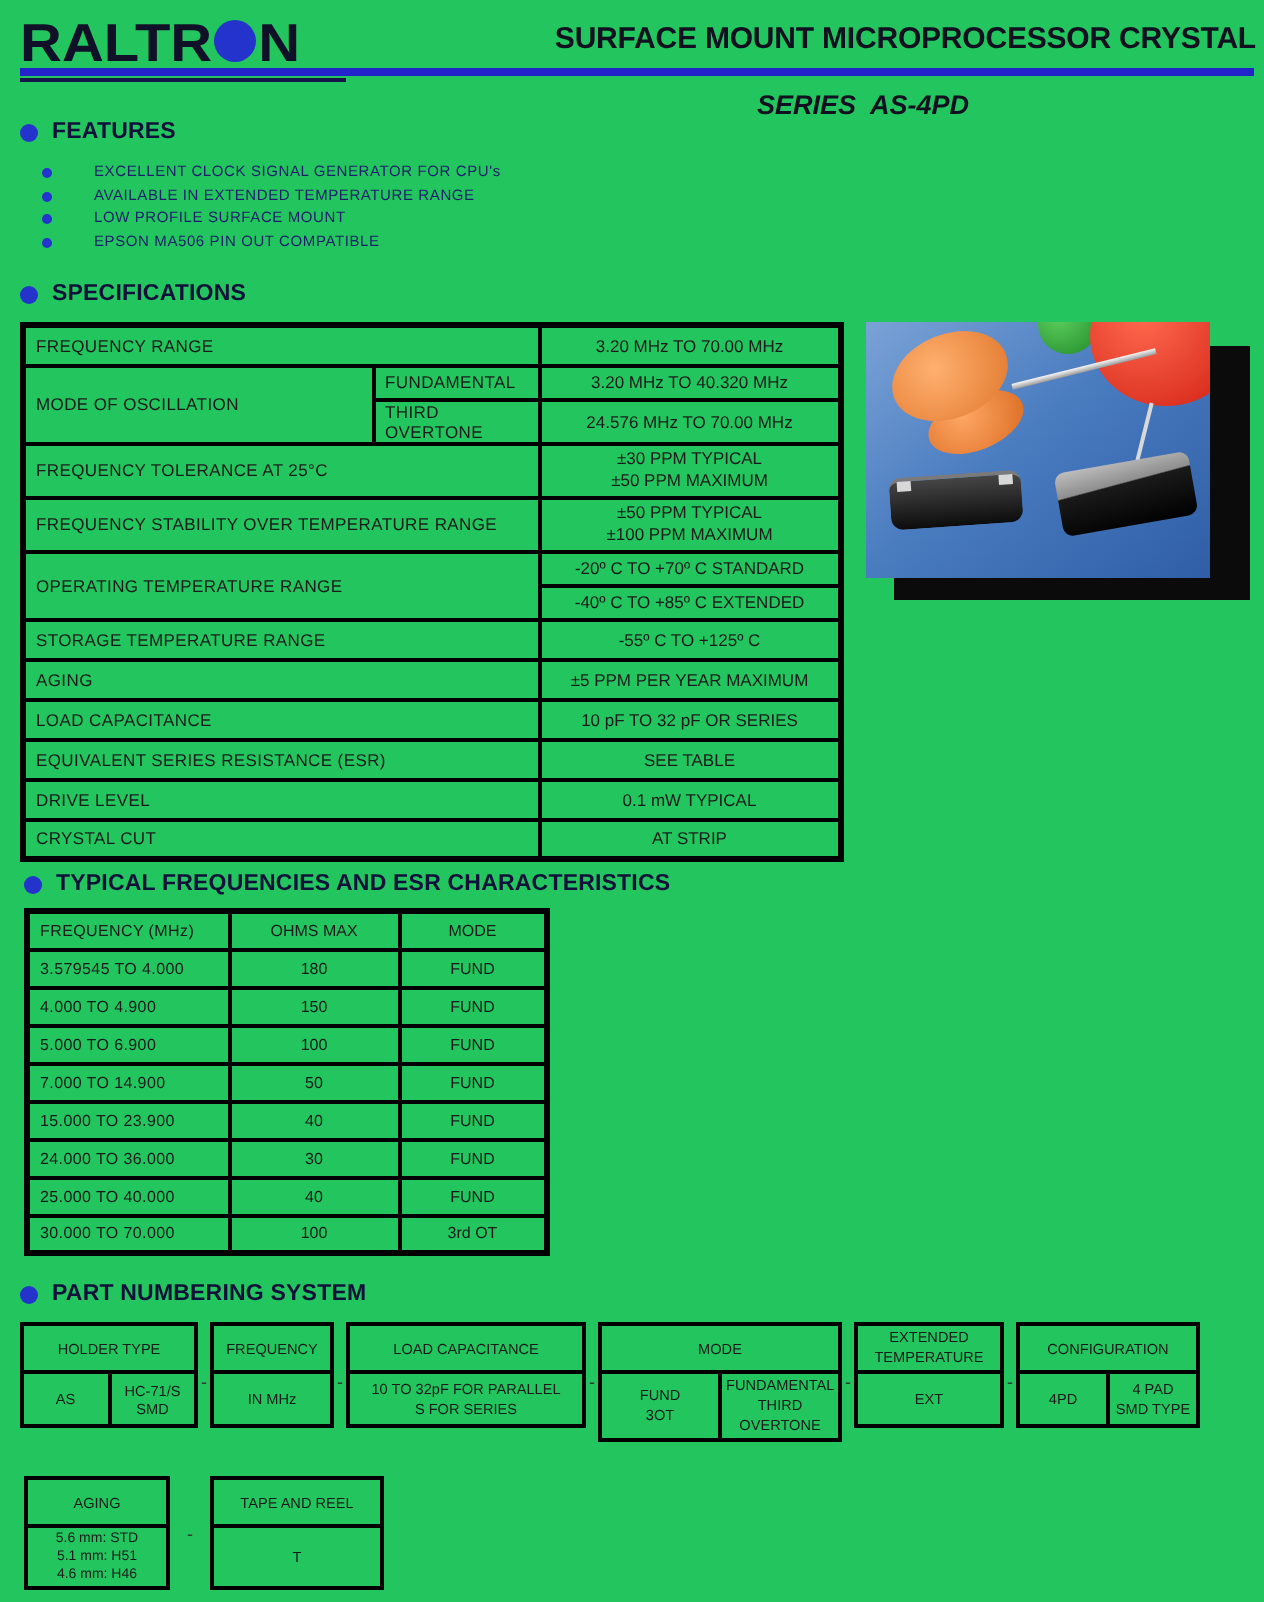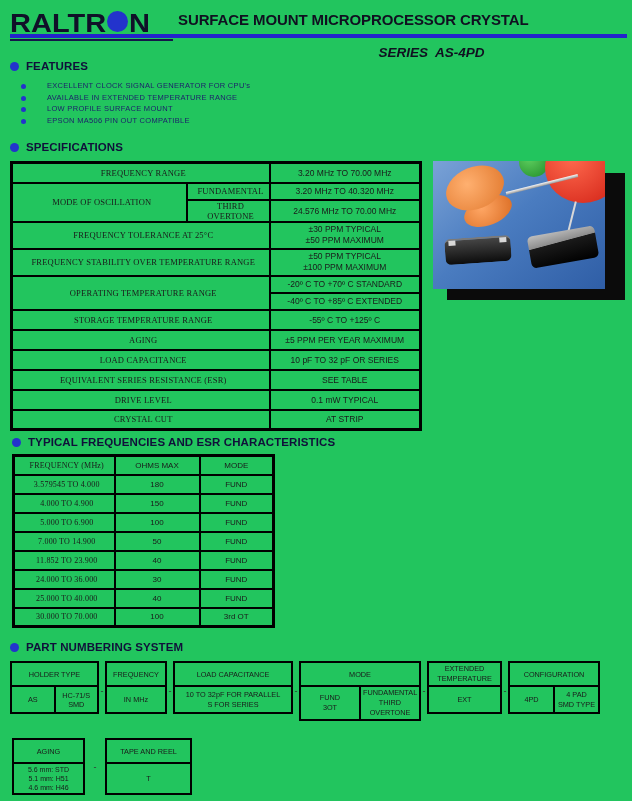--- a/index.html
+++ b/index.html
@@ -8,41 +8,41 @@
   .page { position:absolute; inset:0; background:#22c55e; overflow:hidden; }
 
   
   .logo { position:absolute; left:10px; top:5px; width:163px; padding-bottom:1px;
           border-bottom:2px solid #15154a; white-space:nowrap; }
   .logo-text { font-weight:bold; font-size:29px; letter-spacing:0px; color:#101028;
                display:inline-block; transform:scaleY(0.92); transform-origin:bottom; }
   .logo-dot { display:inline-block; width:21px; height:21px; border-radius:50%;
               background:#2333cc; position:relative; top:1px; margin:0 1px; }
   .blue-rule { position:absolute; left:10px; top:34px; width:617px; height:4px; background:#2323cc; }
-  .doc-title { position:absolute; right:4px; top:11px; width:450px; 
+  .doc-title { position:absolute; right:4px; top:11px; width:450px; text-align:right;
                font-weight:bold; font-size:15px; letter-spacing:-0.1px; color:#101020; }
   .series { position:absolute; left:235px; top:45px; width:393px; text-align:center;
             font-weight:bold; font-style:italic; font-size:13.5px; color:#101020; white-space:pre; }
 
   
   .sec-head { position:absolute; display:flex; align-items:center; }
   .sec-bullet { width:9px; height:9px; border-radius:50%; background:#2333cc; margin-right:7px; flex:0 0 auto; }
   .sec-title { font-weight:bold; font-size:11.5px; letter-spacing:0.1px; color:#10103a; }
 
   
   .features-list { position:absolute; left:21px; top:82px; }
   .feat-item { display:flex; align-items:flex-start; margin-bottom:3.5px;gap:16px; }
   .feat-bullet { width:5px; height:5px; border-radius:50%; background:#2333cc; margin:2px 5px 0 0; flex:0 0 auto; }
   .feat-text { font-size:7.5px; letter-spacing:0.3px; color:#1d1d6b; line-height:8px; }
 
   
   table { border-collapse:collapse; table-layout:fixed; }
   .dtable { border:3px solid #000; }
   .dtable td, .dtable th { border:2px solid #000; font-size:8.5px; color:#1a1a1a; }
-  .lbl { text-align:center; padding-left:5px; letter-spacing:0.2px;font-family:Liberation Serif, serif; }
+  .lbl { text-align:left; padding-left:5px; letter-spacing:0.2px; }
   .val { text-align:center; }
   .ml  { white-space:pre-line; line-height:1.35; }
 
   .spec-table { position:absolute; left:10px; top:161px; width:409px; }
   tr.single { height:20px; } tr.double { height:27px; } tr.subrow { height:17px; }
 
   
   .ph-shadow { position:absolute; left:447px; top:173px; width:178px; height:127px; background:#0b0b0b; z-index:1; }
   .photo { position:absolute; left:433px; top:161px; width:172px; height:128px; z-index:2; overflow:hidden;
            background:linear-gradient(140deg,#7aa2d6 0%,#4a7cc0 45%,#2f5ea6 100%); }
@@ -234,21 +234,21 @@
       <td class="lbl">5.000 TO 6.900</td>
       <td class="val">100</td>
       <td class="val">FUND</td>
     </tr>
     <tr>
       <td class="lbl">7.000 TO 14.900</td>
       <td class="val">50</td>
       <td class="val">FUND</td>
     </tr>
     <tr>
-      <td class="lbl">11.852 TO 23.900</td>
+      <td class="lbl">15.000 TO 23.900</td>
       <td class="val">40</td>
       <td class="val">FUND</td>
     </tr>
     <tr>
       <td class="lbl">24.000 TO 36.000</td>
       <td class="val">30</td>
       <td class="val">FUND</td>
     </tr>
     <tr>
       <td class="lbl">25.000 TO 40.000</td>

